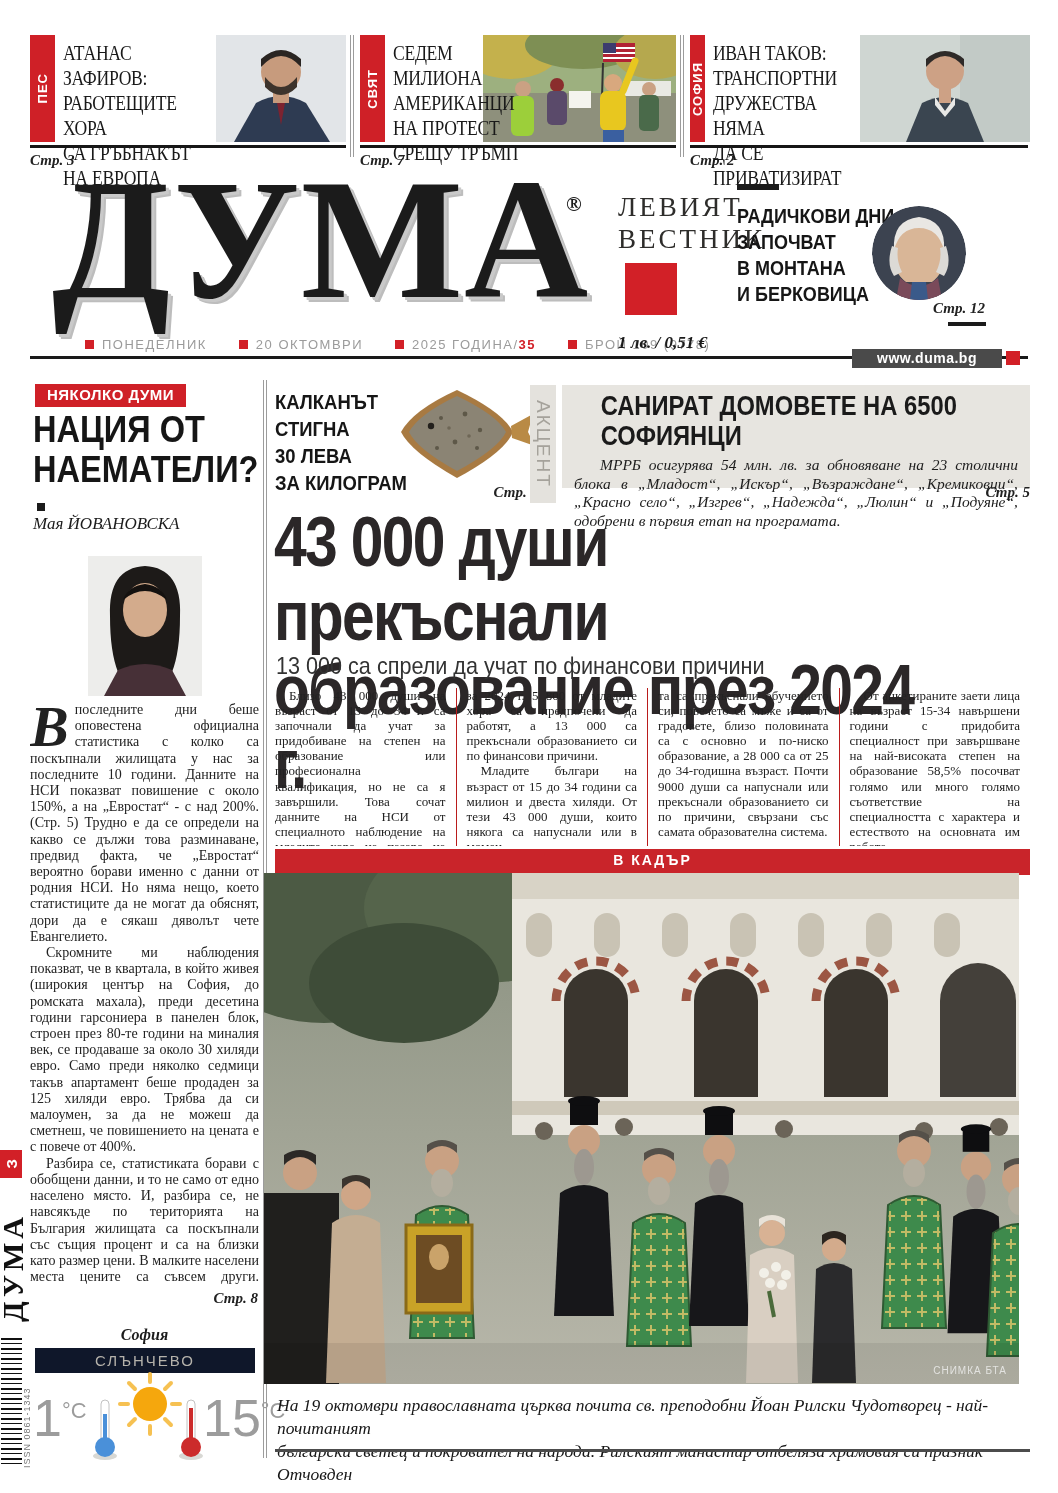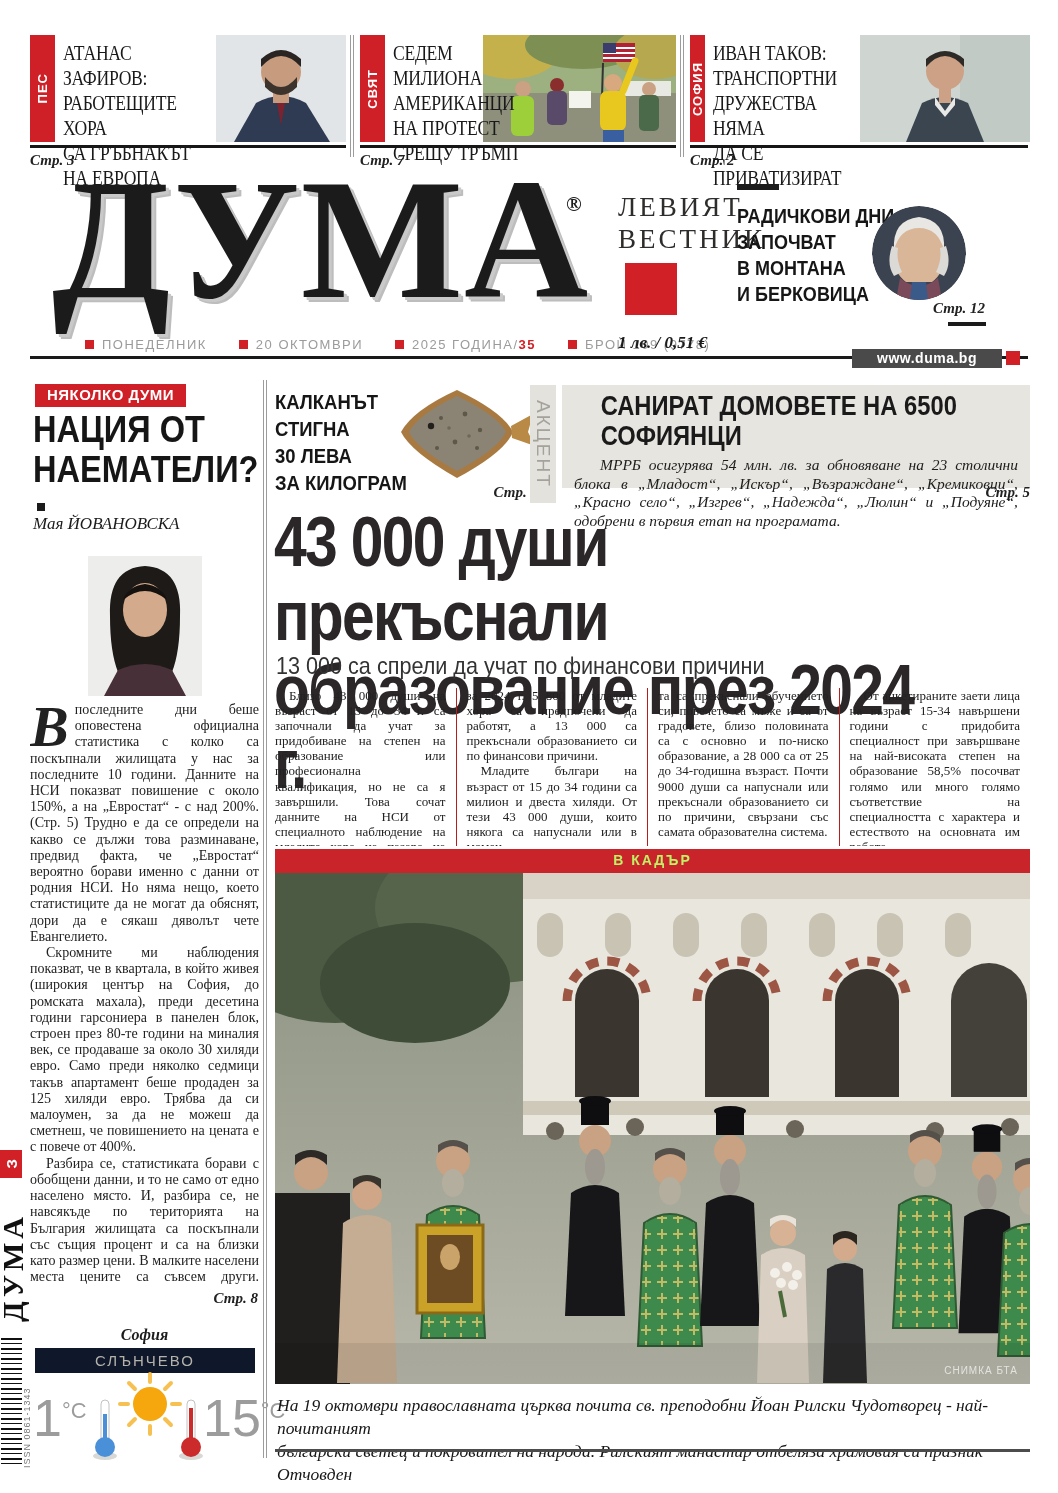--- a/index.html
+++ b/index.html
@@ -111,24 +111,24 @@
 
   .lead-head { left:274px; top:505px; font-size:70px; line-height:74px; letter-spacing:-2px;
     transform:scaleX(0.84); white-space:pre-line; color:#2b2728; }
   .lead-sub { left:276px; top:652px; font-family:"Liberation Sans",sans-serif; font-weight:500;
     font-size:24px; color:#333; transform:scaleX(0.9); transform-origin:0 0; }
   .lead-cols { left:275px; top:688px; width:755px; height:158px; display:flex; overflow:hidden; }
   .lead-col { flex:1; font-size:13px; line-height:15.1px; text-align:justify; color:#222; padding-right:10px; }
   .lead-col + .lead-col { border-left:1px solid #b91c1c; padding-left:10px; }
   .lead-col p.ind { text-indent:14px; }
 
-  .band { left:275px; top:849px; width:755px; height:26px; background:#c9242a; color:#bef264;
+  .band { left:275px; top:849px; width:755px; height:26px; background:#c9242a; color:#ffffff;
     font-family:"Liberation Sans",sans-serif; font-weight:700; font-size:14px; letter-spacing:2px;
     text-align:center; line-height:22px; }
-  .lead-photo { left:275px; top:873px; width:755px; height:511px; overflow:hidden; }
+  .lead-photo { left:264px; top:873px; width:755px; height:511px; overflow:hidden; }
   .photo-credit { position:absolute; right:12px; bottom:8px; font-family:"Liberation Sans",sans-serif;
     font-size:10px; letter-spacing:1px; color:#e3e3e0; }
   .caption { left:277px; top:1394px; width:750px; font-style:italic; font-size:17.5px; line-height:23px; color:#161616; white-space:pre-line; }
   .bottom-rule { left:275px; top:1449px; width:755px; height:3px; background:#4c4c4c; }
 </style>
 </head>
 <body>
 
 <div class="page">
 

